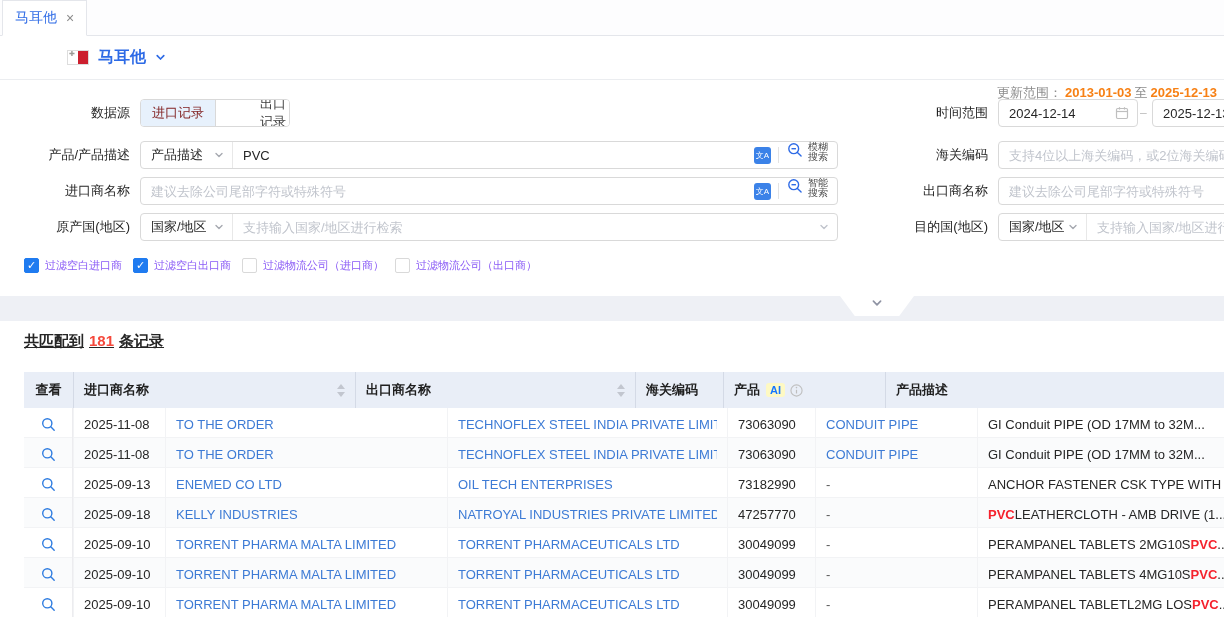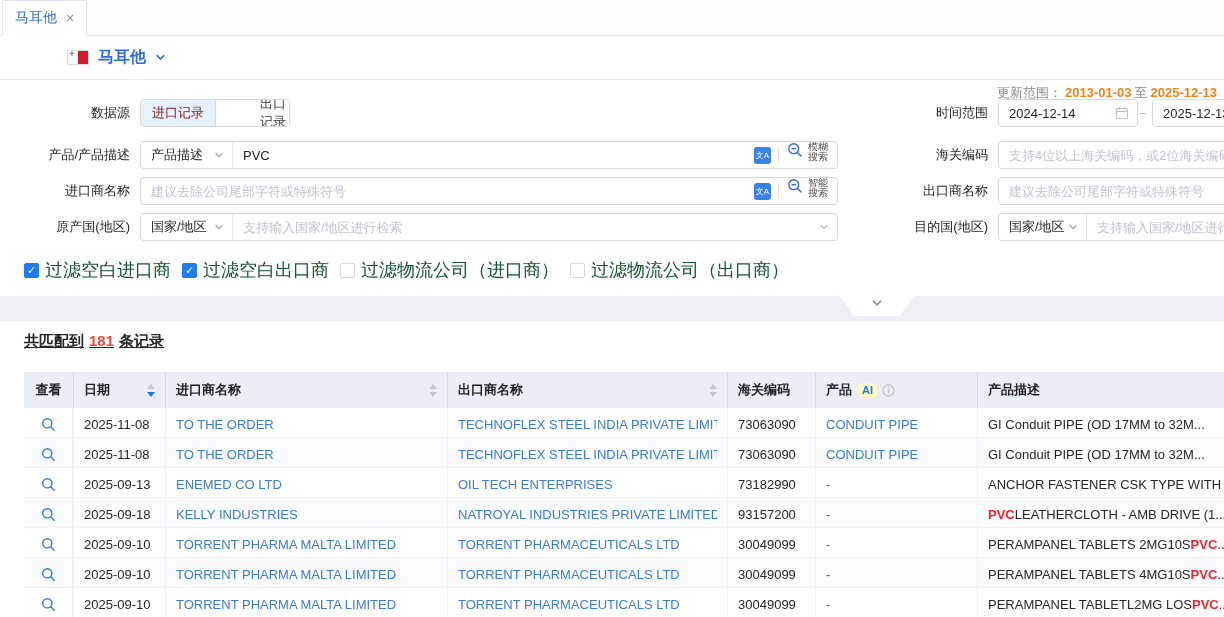--- a/index.html
+++ b/index.html
@@ -66,21 +66,21 @@
   .date-input { position:absolute; height:28px; border:1px solid #d9d9d9; border-radius:4px; background:#fff;
                 display:flex; align-items:center; padding:0 8px 0 10px; font-size:13px; color:#262626; gap:6px; }
   .date-val { flex:1; }
   .date-dash { position:absolute; left:1140px; top:19px; height:28px; display:flex; align-items:center; color:#bfbfbf; font-size:12px; }
 
   .checkbox-row { position:absolute; top:178px; left:24px; display:flex; align-items:center; }
   .cb-item { display:flex; align-items:center; margin-right:11px; cursor:pointer; }
   .cb-box { width:15px; height:15px; border:1px solid #d9d9d9; border-radius:2px; background:#fff; margin-right:6px;
             display:flex; align-items:center; justify-content:center; font-size:11px; color:#fff; flex:none; }
   .cb-box.checked { background:#1f7bf0; border-color:#1f7bf0; }
-  .cb-label { font-size:18px; color:#14532d; white-space:nowrap; }
+  .cb-label { font-size:11px; color:#8b5cf6; white-space:nowrap; }
 
   
   .gray-band { position:absolute; top:296px; left:0; width:1224px; height:25px; background:#eef0f5; }
   .collapse-tab { position:absolute; left:840px; top:0; width:74px; height:20px; background:#fff;
                   clip-path:polygon(0 0,100% 0,80% 100%,20% 100%); display:flex; align-items:flex-start; justify-content:center;
                   color:#8f93a3; cursor:pointer; }
 
   
   .results { position:absolute; top:321px; left:0; width:1224px; height:296px; background:#fff; }
   .count-line { position:absolute; top:11px; left:24px; font-size:15px; font-weight:bold; color:#262626;text-decoration:underline; }
@@ -270,27 +270,20 @@
   </div>
 
   <div class="results">
     <div class="count-line">
       <span>共匹配到</span><span class="count-num">181</span><span>条记录</span>
     </div>
 
     <div class="table">
       <div class="thead">
         <div class="th c0">查看</div>
-        <div class="th c1">
-          <span>日期</span>
-          <span class="sorter">
-              <span class="caret-up"></span>
-              <span class="caret-down active"></span>
-            </span>
-        </div>
         <div class="th c2">
           <span>进口商名称</span>
           <span class="sorter">
               <span class="caret-up"></span>
               <span class="caret-down"></span>
             </span>
         </div>
         <div class="th c3">
           <span>出口商名称</span>
           <span class="sorter">
@@ -394,21 +387,21 @@
                 </svg>
               </span>
             </div>
             <div class="td c1">2025-09-18</div>
             <div class="td c2">
               <span class="link">KELLY INDUSTRIES</span>
             </div>
             <div class="td c3">
               <span class="link">NATROYAL INDUSTRIES PRIVATE LIMITED</span>
             </div>
-            <div class="td c4">93157200</div>
+            <div class="td c4">47257770</div>
             <div class="td c5">
               <span class="dash">-</span>
             </div>
             <div class="td c6">
               <span class="hl">PVC</span>
               <span> LEATHERCLOTH - AMB DRIVE (1...</span>
             </div>
           </div>
           <div class="tr">
             <div class="td c0">

